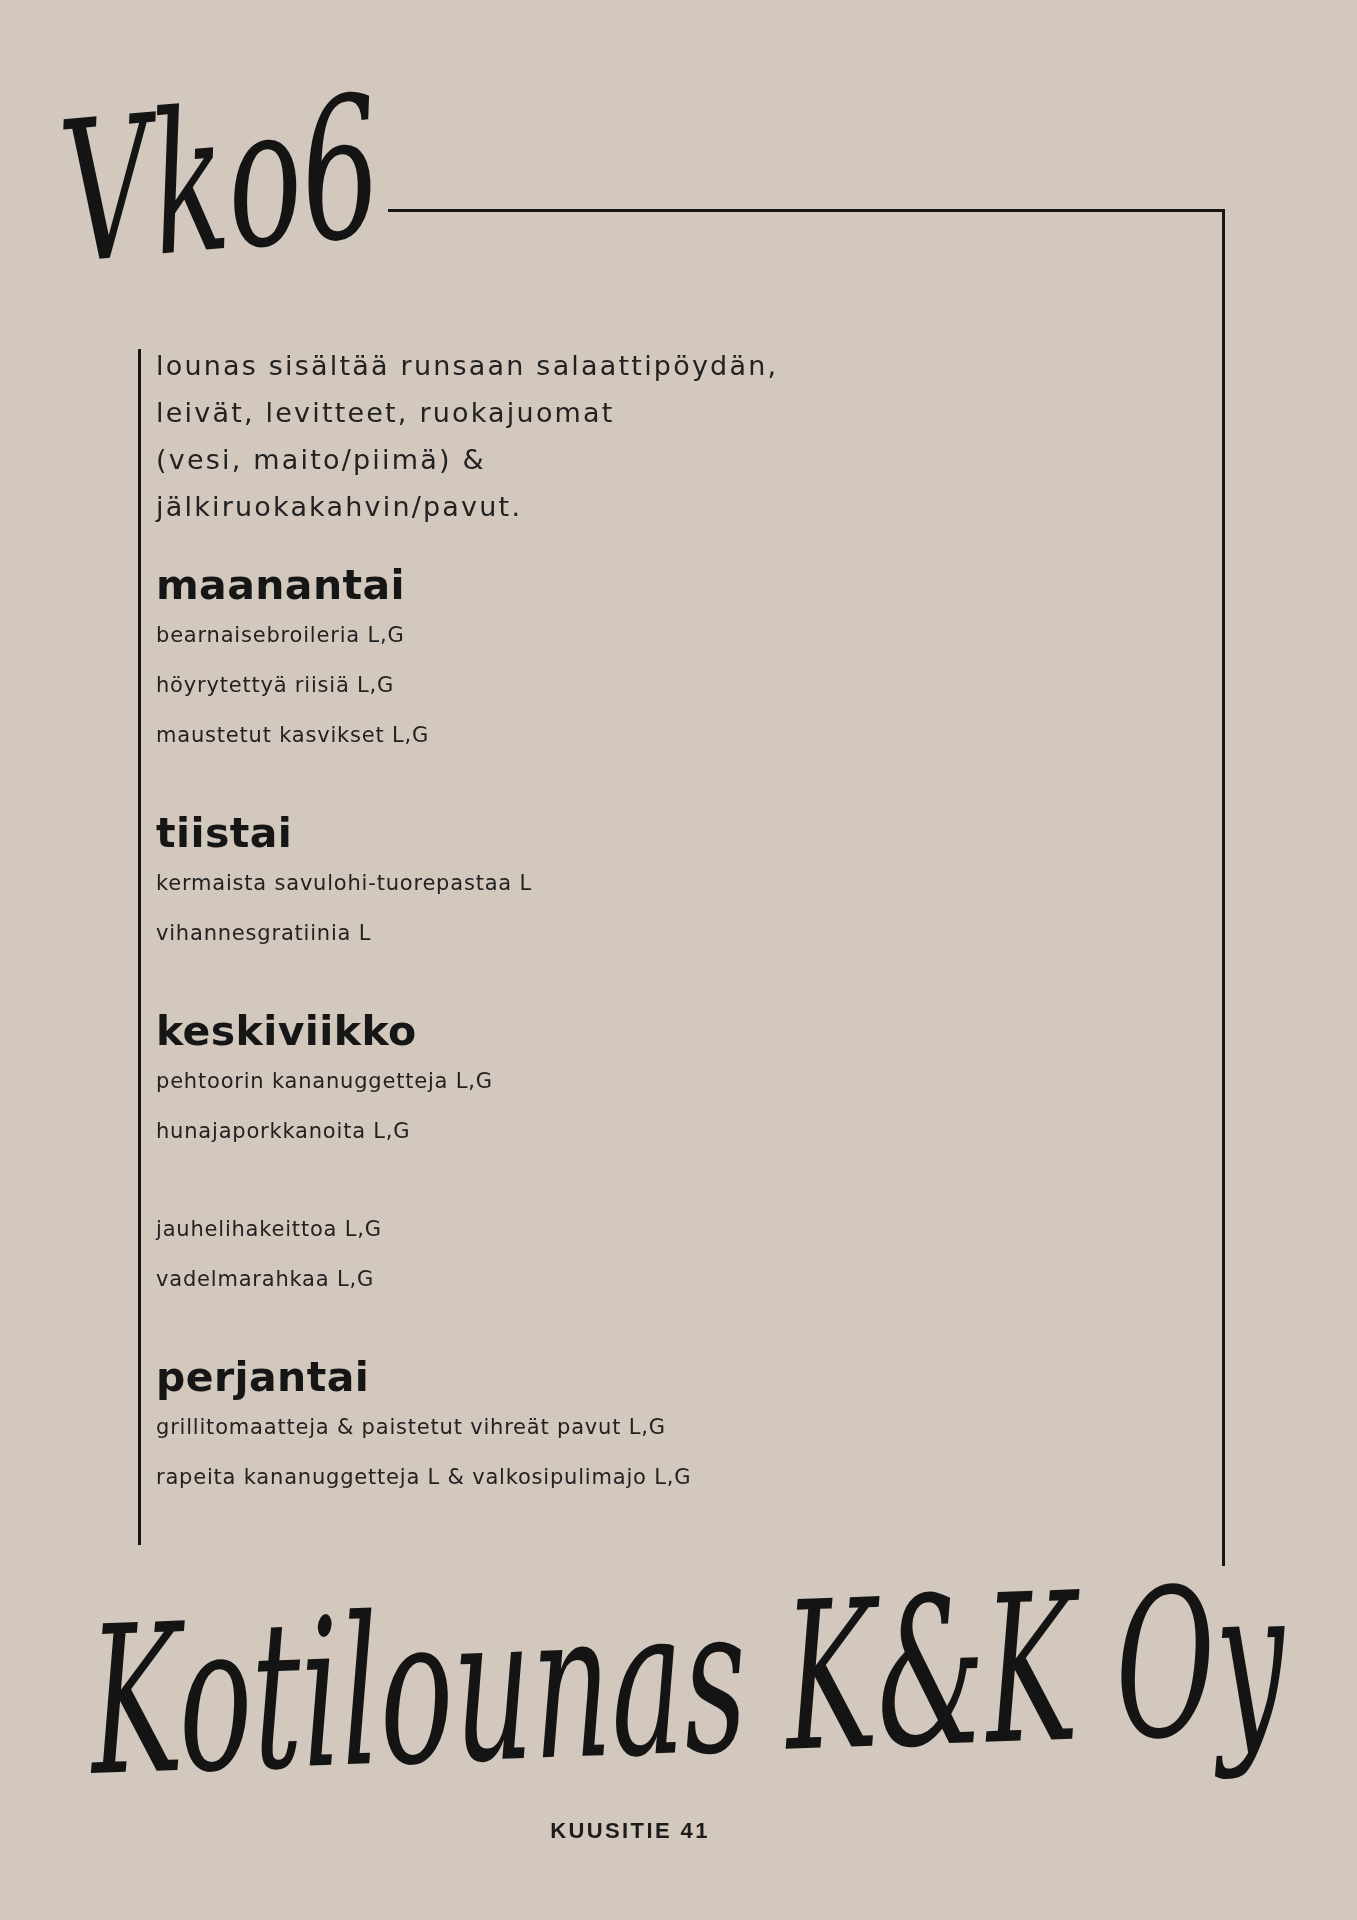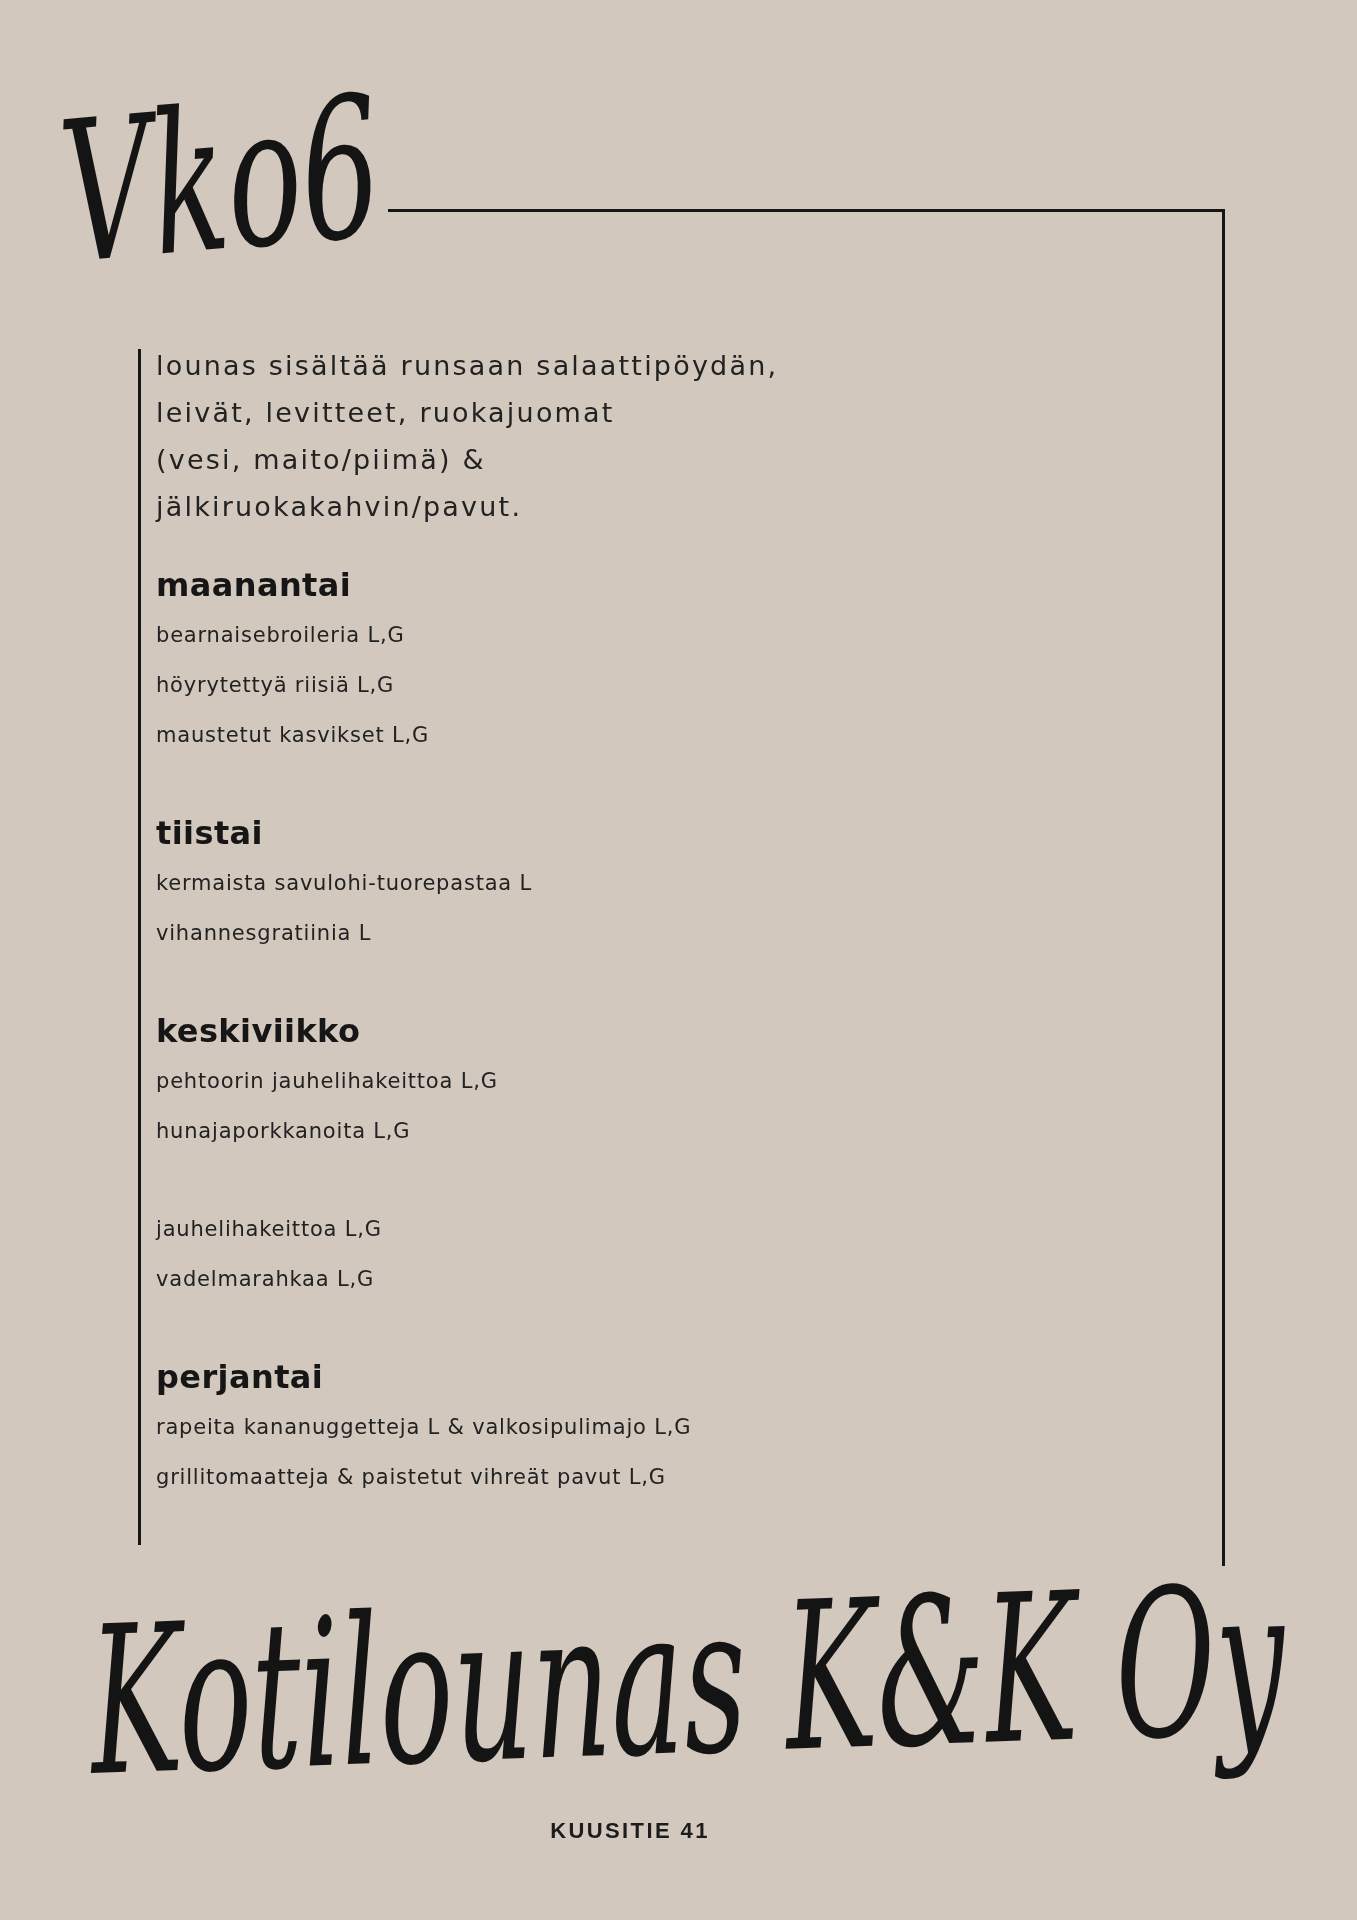--- a/index.html
+++ b/index.html
@@ -39,21 +39,21 @@
   }
   .intro {
     font-size: 27px;
     line-height: 47px;
     letter-spacing: 2.2px;
     color: #222222;
     margin-bottom: 30px;
   }
   .day { margin-bottom: 48px; }
   .day h2 {
-    font-size: 32px;
+    font-size: 41px;
     line-height: 50px;
     font-weight: bold;
     letter-spacing: 0.4px;
     color: #161616;
   }
   .day .item {
     font-size: 21px;
     line-height: 50px;
     letter-spacing: 0.8px;
     color: #222222;
@@ -103,33 +103,33 @@
     </section>
 
     <section class="day">
       <h2>tiistai</h2>
       <p class="item">kermaista savulohi-tuorepastaa L</p>
       <p class="item">vihannesgratiinia L</p>
     </section>
 
     <section class="day">
       <h2>keskiviikko</h2>
-      <p class="item">pehtoorin jauhelihakeittoa L,G</p>
+      <p class="item">pehtoorin kananuggetteja L,G</p>
       <p class="item">hunajaporkkanoita L,G</p>
     </section>
 
     <section class="day">
       <p class="item">jauhelihakeittoa L,G</p>
       <p class="item">vadelmarahkaa L,G</p>
     </section>
 
     <section class="day">
       <h2>perjantai</h2>
+      <p class="item">grillitomaatteja &amp; paistetut vihreät pavut L,G</p>
       <p class="item">rapeita kananuggetteja L &amp; valkosipulimajo L,G</p>
-      <p class="item">grillitomaatteja &amp; paistetut vihreät pavut L,G</p>
     </section>
   </div>
 
   <div class="script-block brand-script">
     <svg width="1260" height="360" viewBox="0 0 1260 360">
       <text x="26" y="252" font-size="205" textLength="1195" lengthAdjust="spacingAndGlyphs">Kotilounas K&amp;K Oy</text>
     </svg>
   </div>
 
   <div class="address">KUUSITIE 41</div>

